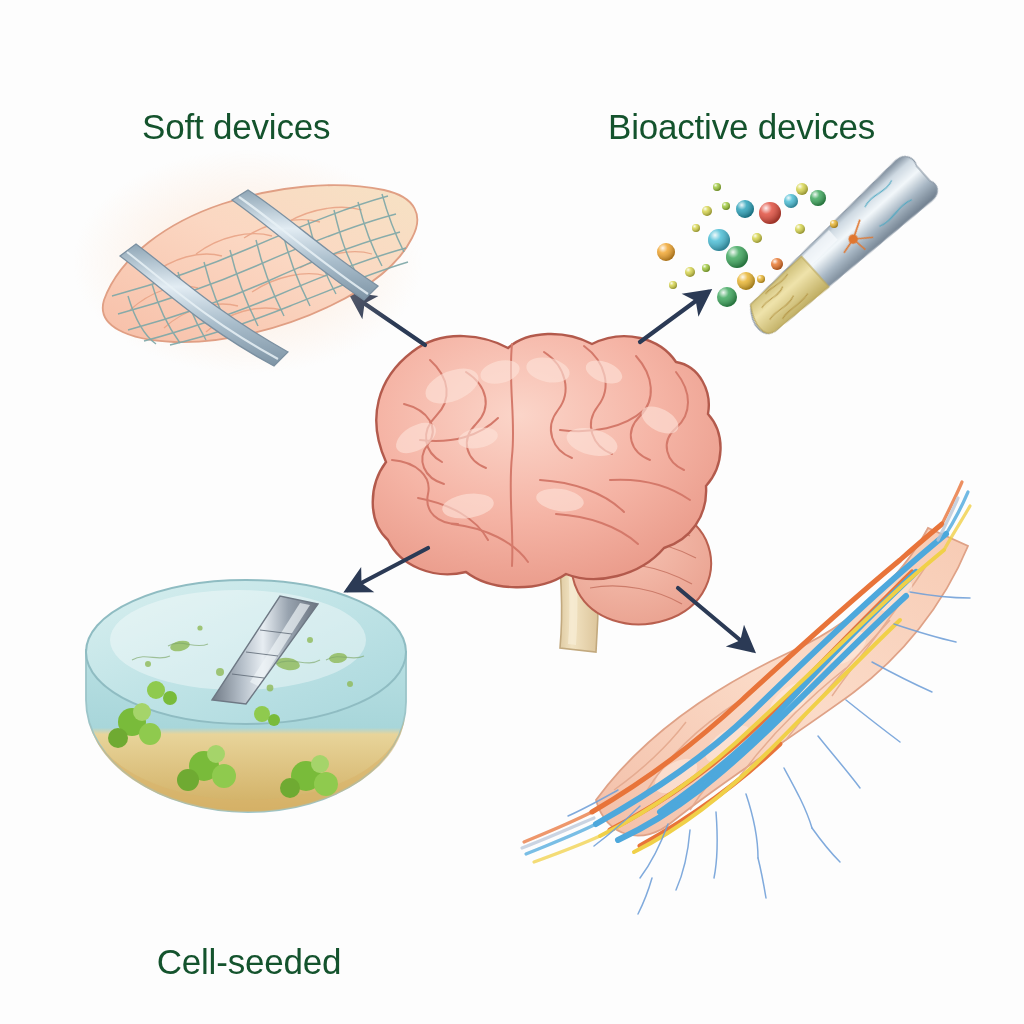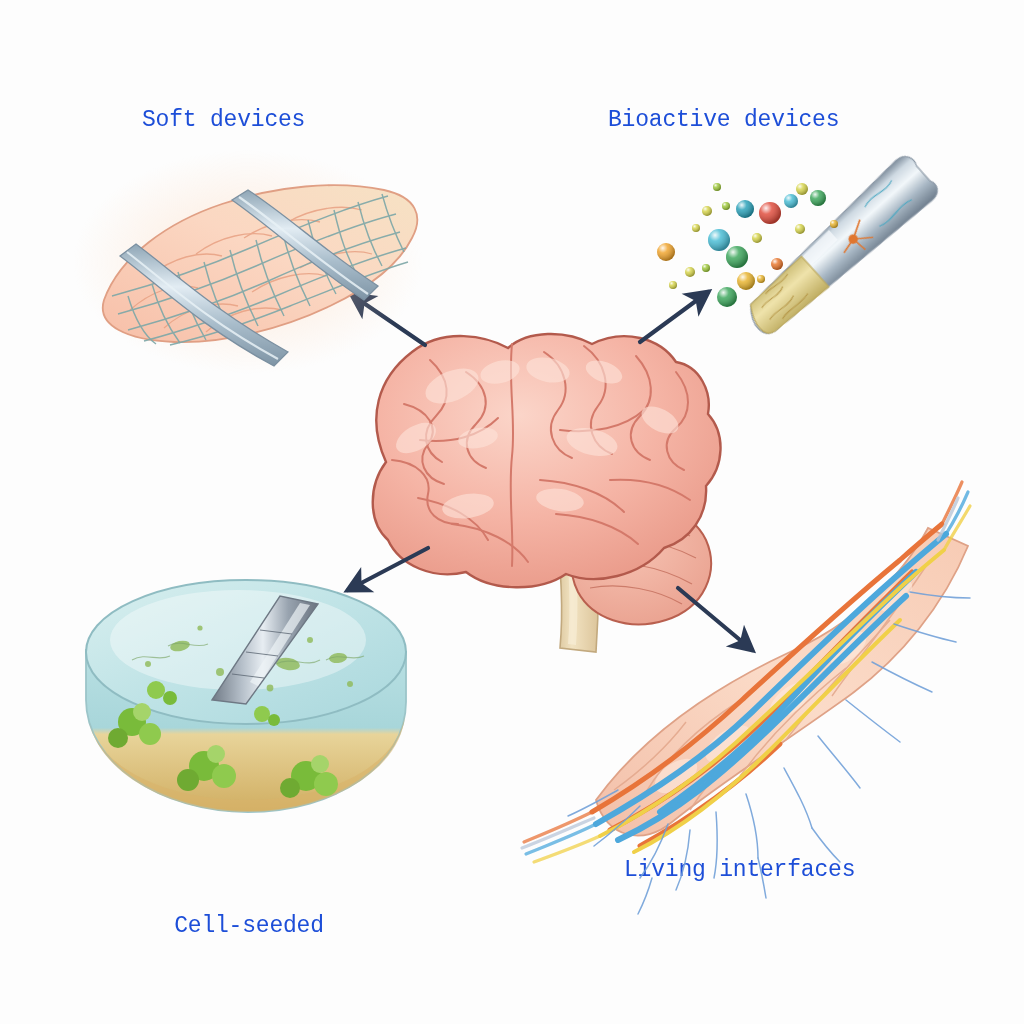--- a/index.html
+++ b/index.html
@@ -13,23 +13,23 @@
   }
   #canvas {
     position: relative;
     width: 1024px;
     height: 1024px;
     background: #fdfdfd;
     overflow: hidden;
   }
   .label {
     position: absolute;
-    color: #1d4ed8;
-    font-family: Liberation Mono, monospace;
-    font-size: 23px;
+    color: #14532d;
+    font-family: Liberation Sans, sans-serif;
+    font-size: 35px;
     font-weight: 400;
     letter-spacing: -0.2px;
     line-height: 1.22;
     white-space: pre;
     text-align: center;
   }
   #label-soft     { left: 142px; top: 106px; }
   #label-bio      { left: 608px; top: 106px; }
   #label-cell     { left: 144px; top: 856px; text-align: center; width: 210px;}
   #label-living   { left: 624px; top: 856px; }
@@ -44,21 +44,20 @@
 
   <div class="label" id="label-soft">Soft devices</div>
 
   <div class="label" id="label-bio">Bioactive devices</div>
 
   <div class="label" id="label-cell">
     <div>Cell-seeded</div>
     
   </div>
 
-  <div class="label" id="label-living">Living interfaces</div>
 
   <svg class="panel" style="left:0;top:0" width="1024" height="1024" viewBox="0 0 1024 1024">
     <defs>
 
       <radialGradient id="gCortex" cx="42%" cy="32%" r="78%">
         <stop offset="0%" stop-color="#fbd5c9"></stop>
         <stop offset="52%" stop-color="#f5b4a5"></stop>
         <stop offset="100%" stop-color="#e79584"></stop>
       </radialGradient>
       <linearGradient id="gStem" x1="0" y1="0" x2="1" y2="0">

